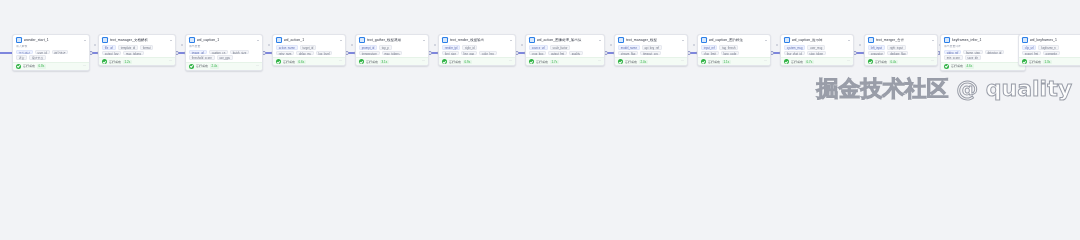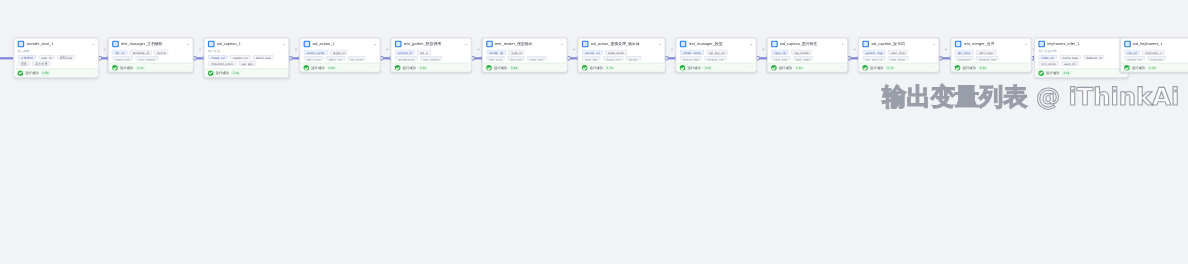--- a/index.html
+++ b/index.html
@@ -557,13 +557,13 @@
         </div>
       </div>
       <div class="node-footer">
         <div class="ok-dot"></div>
         <span class="ok-label">运行成功</span>
         <span class="ok-time">1.3s</span>
       </div>
     </div>
   </div>
 
-<div id="watermark">输出变量列表 @ iThinkAi</div>
+<div id="watermark">掘金技术社区 @ quality</div>
 
 </body></html>

